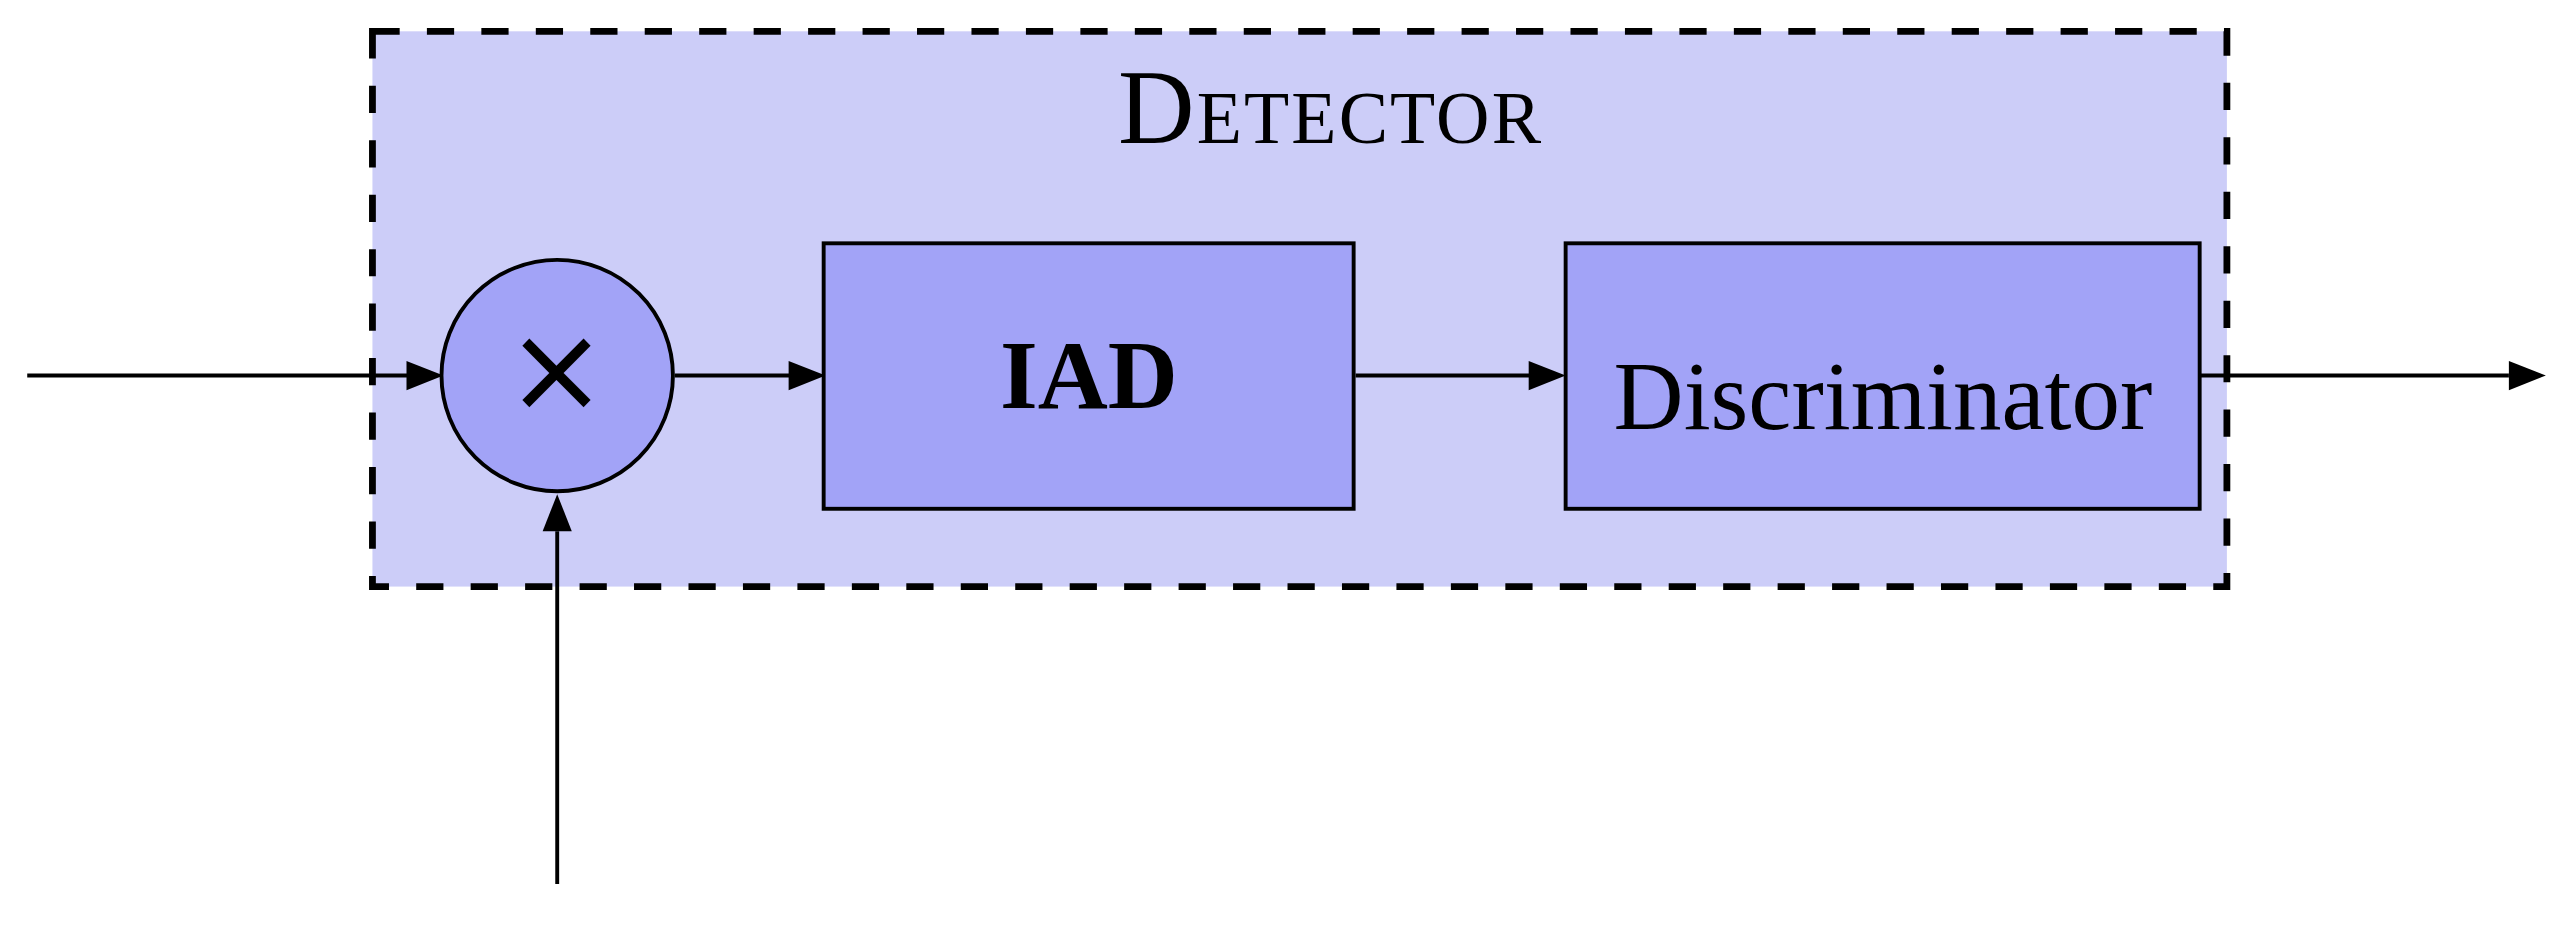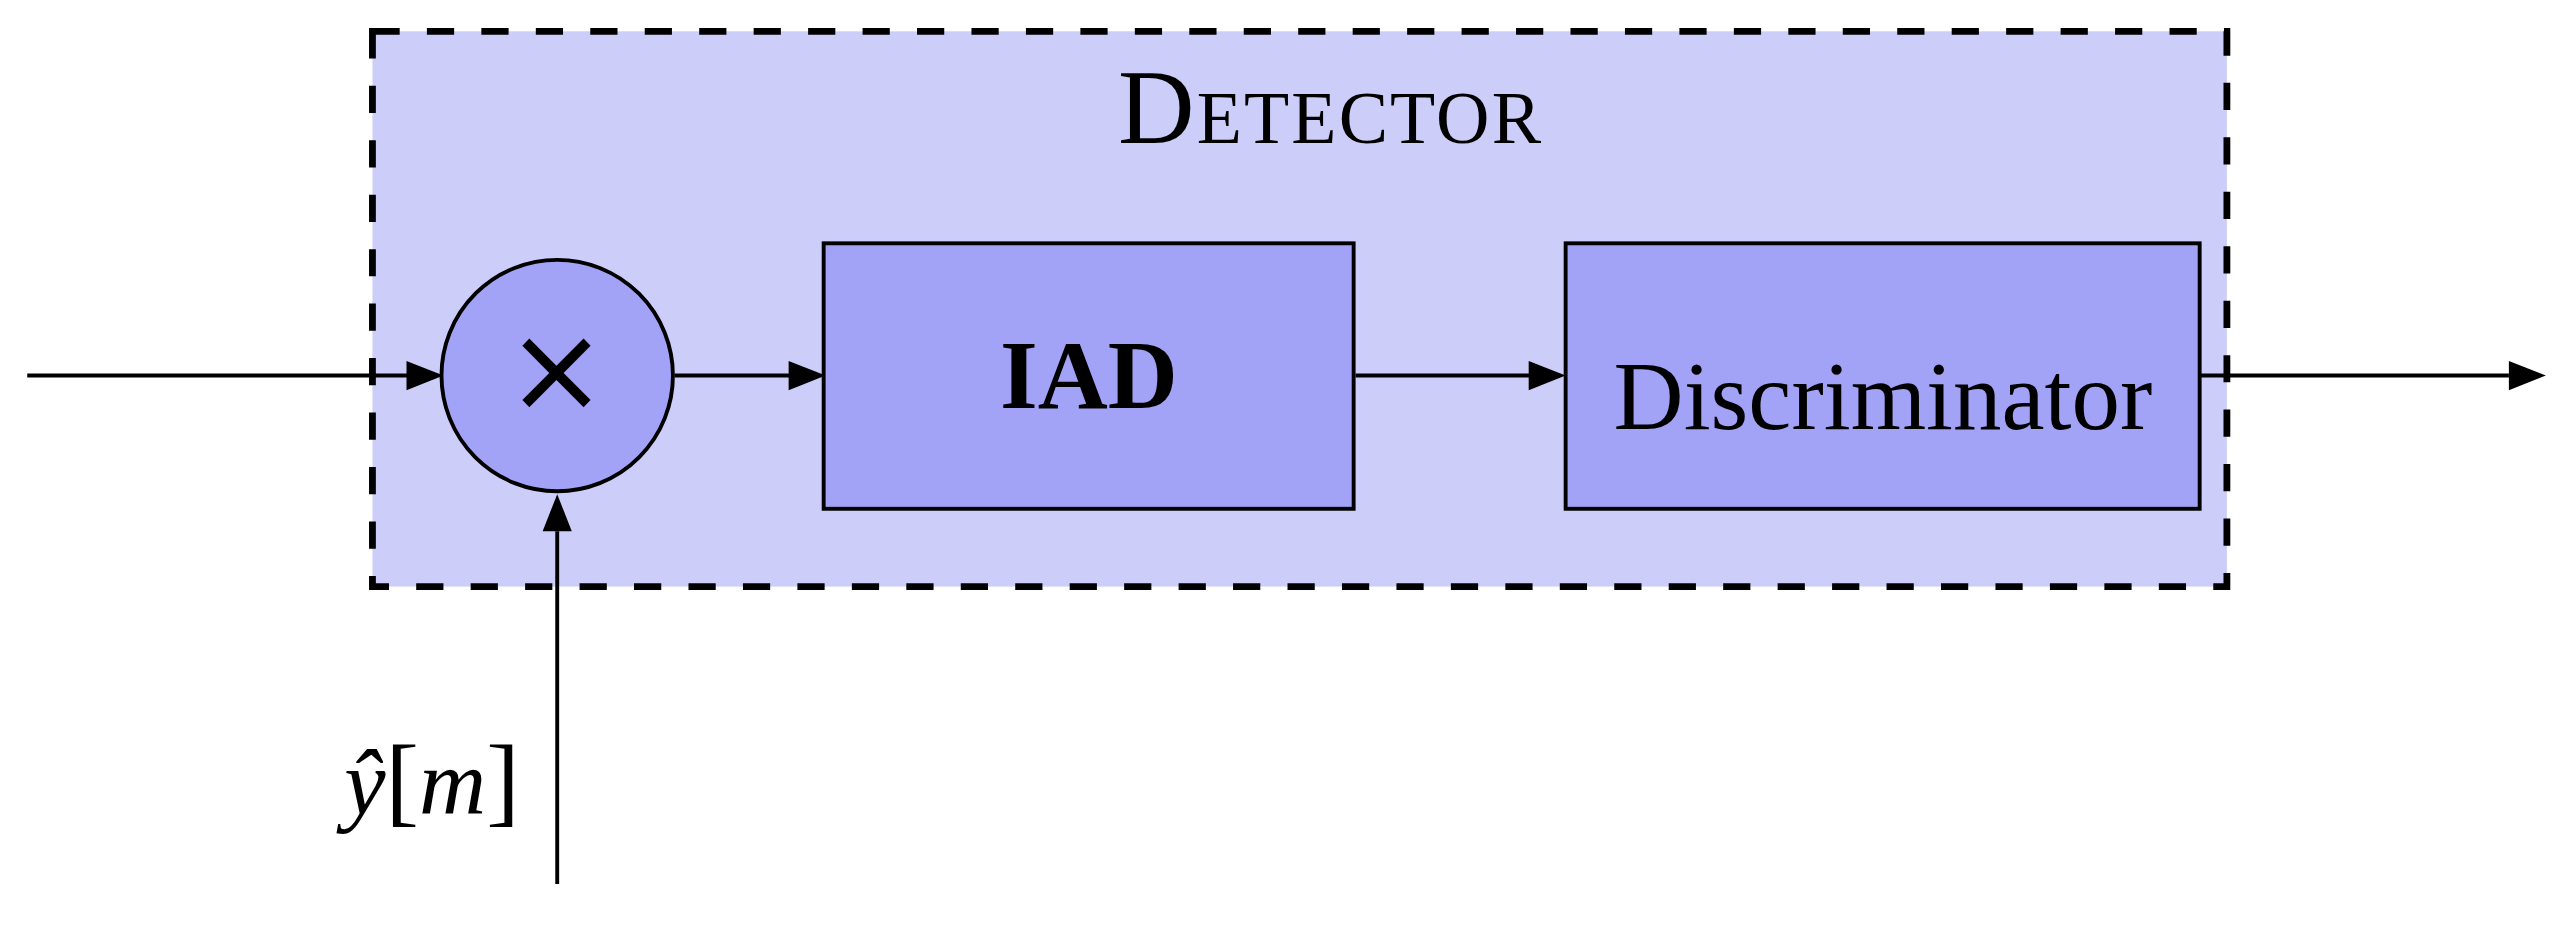--- a/index.html
+++ b/index.html
@@ -101,19 +101,16 @@
 
   <div class="block-label iad">
     <span>IAD</span>
   </div>
 
   <div class="block-label disc">
     <span>Discriminator</span>
   </div>
 
 
-  <div class="math reference-label">
-    <span class="var">ŷ</span><span class="br">[</span><span class="var">m</span><span class="br">]</span>
-  </div>
 
 
 </div>
 
 
 </body></html>

